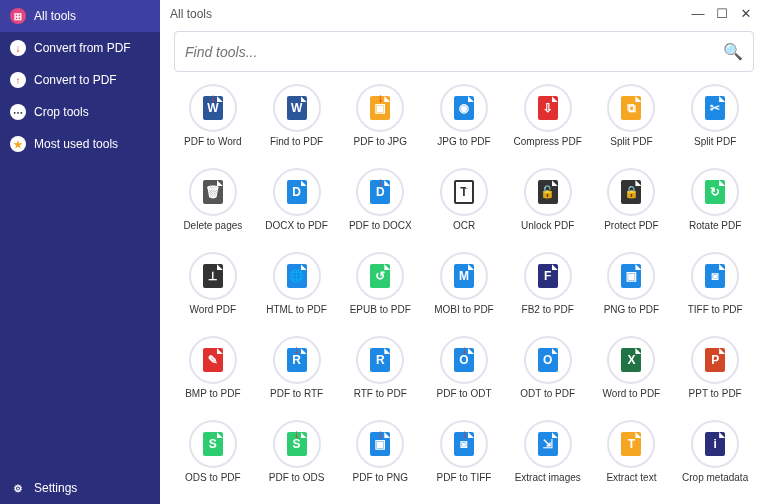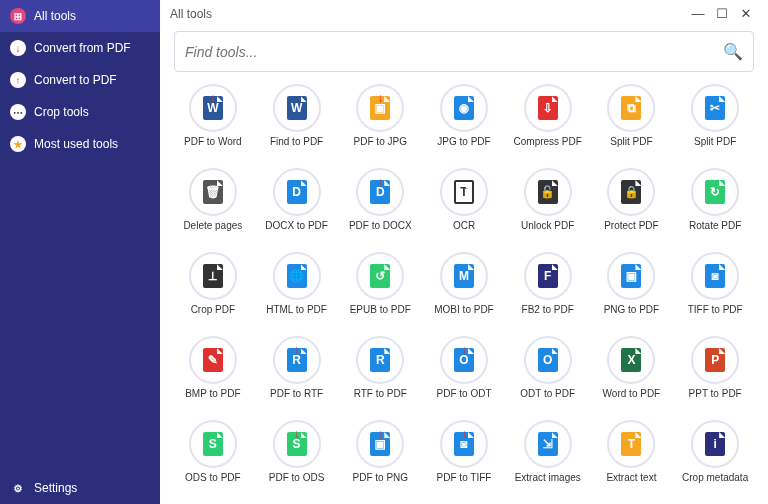--- a/index.html
+++ b/index.html
@@ -185,21 +185,21 @@
           </div>
         </div>
         <div class="tool-label">Rotate PDF</div>
       </div>
       <div class="tool">
         <div class="tool-circle">
           <div class="ico">
             <div class="doc" style="background: rgb(51, 51, 51); color: rgb(255, 255, 255); display: flex; align-items: center; justify-content: center; font-size: 12px; font-weight: bold;">⟂</div>
           </div>
         </div>
-        <div class="tool-label">Crop PDF</div>
+        <div class="tool-label">Word PDF</div>
       </div>
       <div class="tool">
         <div class="tool-circle">
           <div class="ico">
             <div class="doc" style="background: rgb(30, 136, 229); color: rgb(255, 255, 255); display: flex; align-items: center; justify-content: center; font-size: 12px; font-weight: bold;">🌐</div>
           </div>
         </div>
         <div class="tool-label">HTML to PDF</div>
       </div>
       <div class="tool">

